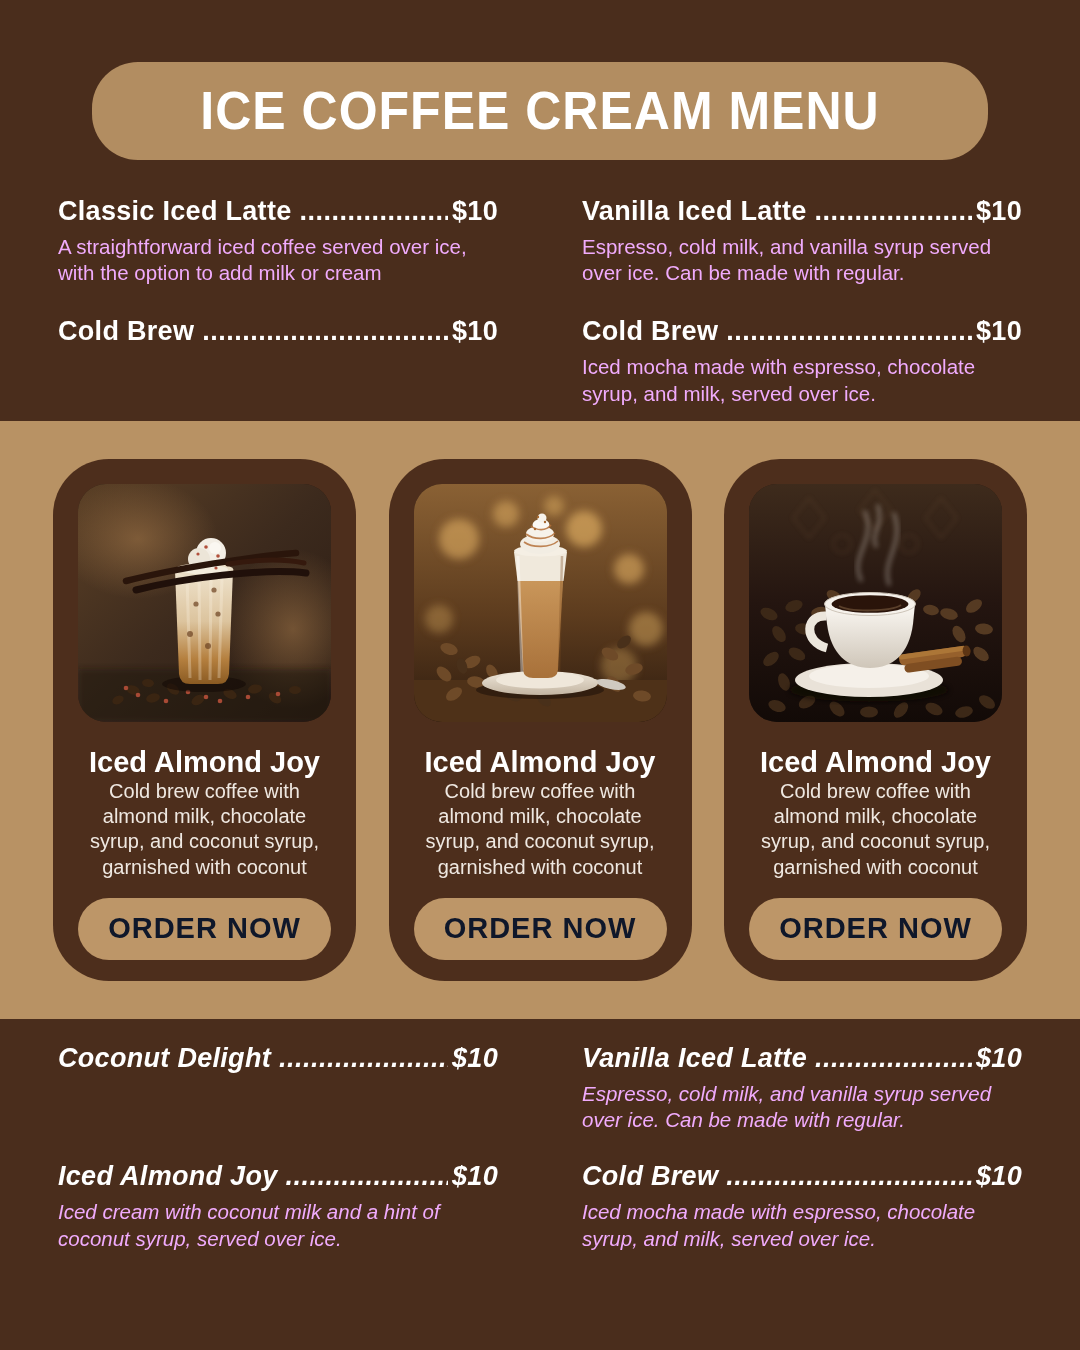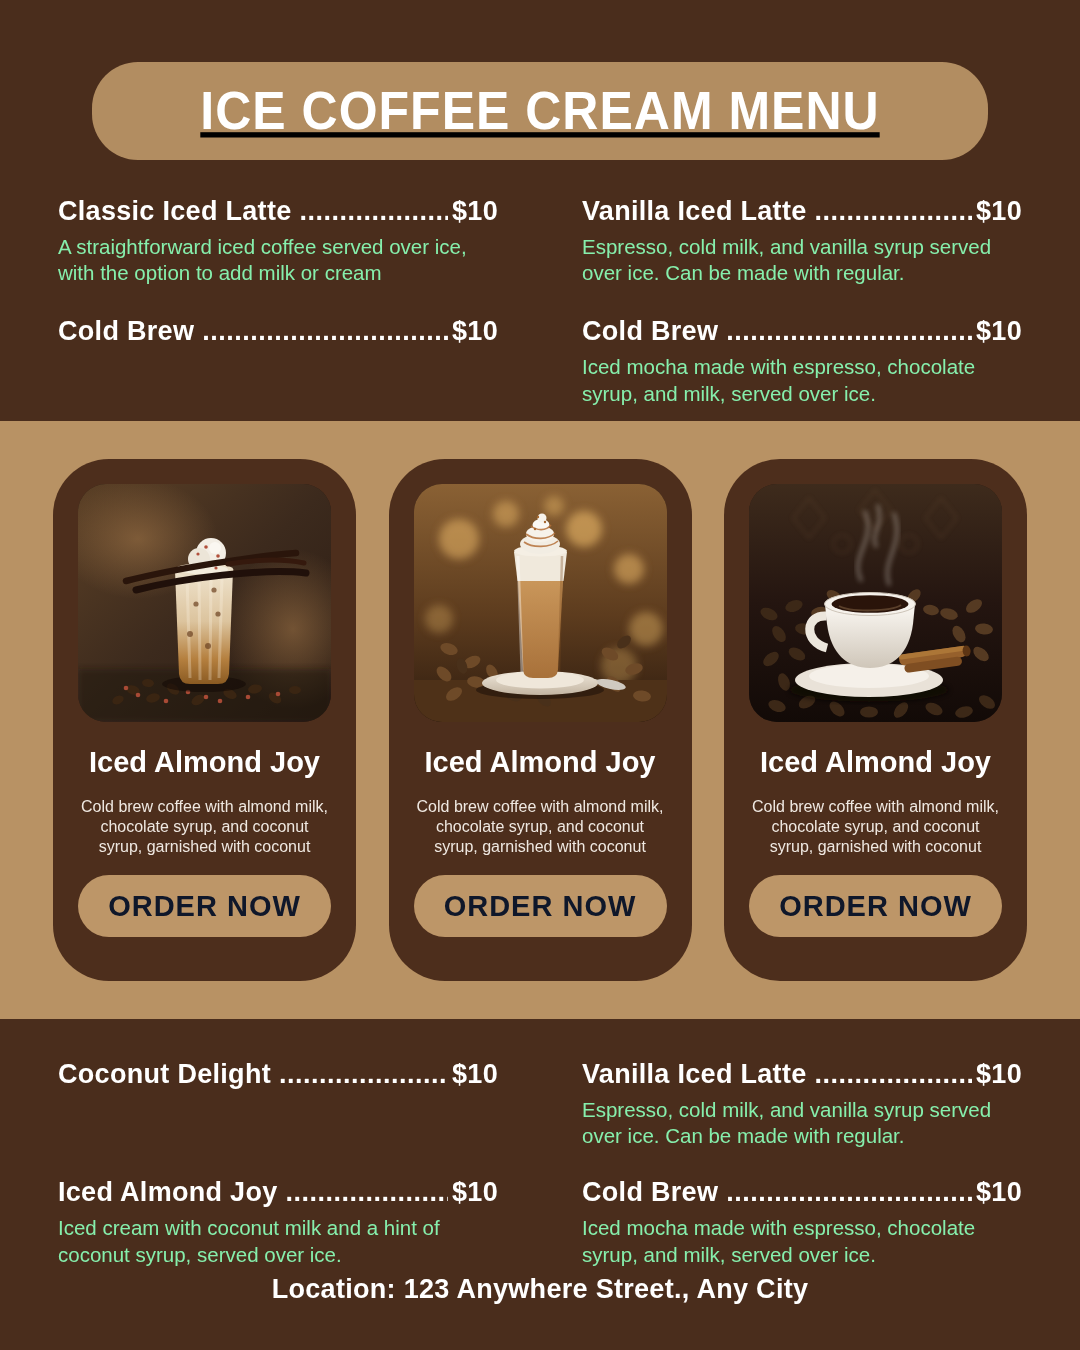--- a/index.html
+++ b/index.html
@@ -1,37 +1,37 @@
 <!DOCTYPE html>
 <html><head>
 <meta charset="utf-8">
 <style>
   html,body{margin:0;padding:0;background:#4a2d1c;}
   body{width:1080px;height:1350px;font-family:"Liberation Sans",sans-serif;overflow:hidden;}
   .page{position:relative;width:1080px;height:1350px;background:#4a2d1c;display:flex;flex-direction:column;}
 
   .title-pill{margin:62px auto 0;width:896px;height:98px;background:#b28d61;border-radius:46px;
-    display:flex;align-items:center;justify-content:center;flex:0 0 auto;text-decoration:underline;}
+    display:flex;align-items:center;justify-content:center;flex:0 0 auto;}
   .title-text{font-size:50px;font-weight:800;color:#ffffff;letter-spacing:1px;transform:scaleY(1.06);white-space:nowrap;}
 
   .menu-section{display:grid;grid-template-columns:1fr 1fr;column-gap:84px;row-gap:30px;padding:36px 58px 0;flex:0 0 auto;}
   .menu-item{min-width:0;}
   .menu-line{display:flex;align-items:baseline;color:#ffffff;font-weight:800;font-size:27px;letter-spacing:.3px;}
   .mi-name{white-space:nowrap;flex:0 0 auto;}
   .mi-leader{flex:1 1 auto;overflow:hidden;white-space:nowrap;margin:0 4px 0 8px;letter-spacing:.5px;min-width:0;}
   .mi-price{flex:0 0 auto;}
-  .mi-desc{margin-top:7px;font-size:20.5px;line-height:1.28;color:#86efac;font-weight:400;}
+  .mi-desc{margin-top:7px;font-size:20.5px;line-height:1.28;color:#f0abfc;font-weight:400;}
 
   .band{margin-top:14px;background:#b89264;padding:38px 53px;display:flex;justify-content:space-between;flex:0 0 auto;}
   .card{width:303px;height:522px;background:#4d2e1c;border-radius:56px;padding:25px 25px 0;box-sizing:border-box;
     display:flex;flex-direction:column;align-items:center;}
   .card-photo{width:253px;height:238px;border-radius:28px;overflow:hidden;flex:0 0 auto;background:#2a1b12;}
   .card-photo svg{display:block;width:100%;height:100%;}
   .card-title{margin-top:24px;font-size:29px;font-weight:800;color:#ffffff;white-space:nowrap;}
-  .card-desc{margin-top:18px;font-size:16px;line-height:1.26;color:#efe8e1;text-align:center;}
+  .card-desc{margin-top:0;font-size:20px;line-height:1.26;color:#efe8e1;text-align:center;}
   .order-btn{margin-top:18px;width:253px;height:62px;background:#bd9668;border-radius:31px;
     display:flex;align-items:center;justify-content:center;font-size:29px;font-weight:800;color:#0f172a;
     letter-spacing:1px;cursor:pointer;flex:0 0 auto;}
 
   .footer{margin-top:6px;text-align:center;font-size:27px;font-weight:800;color:#ffffff;letter-spacing:.3px;}
 </style>
 </head>
 <body>
 
 <div class="page">
@@ -323,21 +323,21 @@
           <path d="M90,122 C100,128 142,128 152,121" stroke="#8a6a4a" stroke-width="2" fill="none" opacity=".5"></path>
         </svg>
       </div>
       <div class="card-title">Iced Almond Joy</div>
       <div class="card-desc">Cold brew coffee with almond milk, chocolate syrup, and coconut syrup, garnished with coconut</div>
       <div class="order-btn">ORDER NOW</div>
     </div>
 
   </div>
 
-  <div class="menu-section" style="padding-top:40px;row-gap:28px;">
+  <div class="menu-section" style="padding-top:24px;row-gap:28px;font-style:italic;">
     <div class="menu-item">
       <div class="menu-line">
         <span class="mi-name">Coconut Delight</span>
         <span class="mi-leader">......................................................................</span>
         <span class="mi-price">$10</span>
       </div>
     </div>
     <div class="menu-item">
       <div class="menu-line">
         <span class="mi-name">Vanilla Iced Latte</span>
@@ -357,15 +357,14 @@
     <div class="menu-item">
       <div class="menu-line">
         <span class="mi-name">Cold Brew</span>
         <span class="mi-leader">......................................................................</span>
         <span class="mi-price">$10</span>
       </div>
       <div class="mi-desc">Iced mocha made with espresso, chocolate syrup, and milk, served over ice.</div>
     </div>
   </div>
 
-  <div class="footer">Location: 123 Anywhere Street., Any City</div>
 
 </div>
 
 </body></html>

